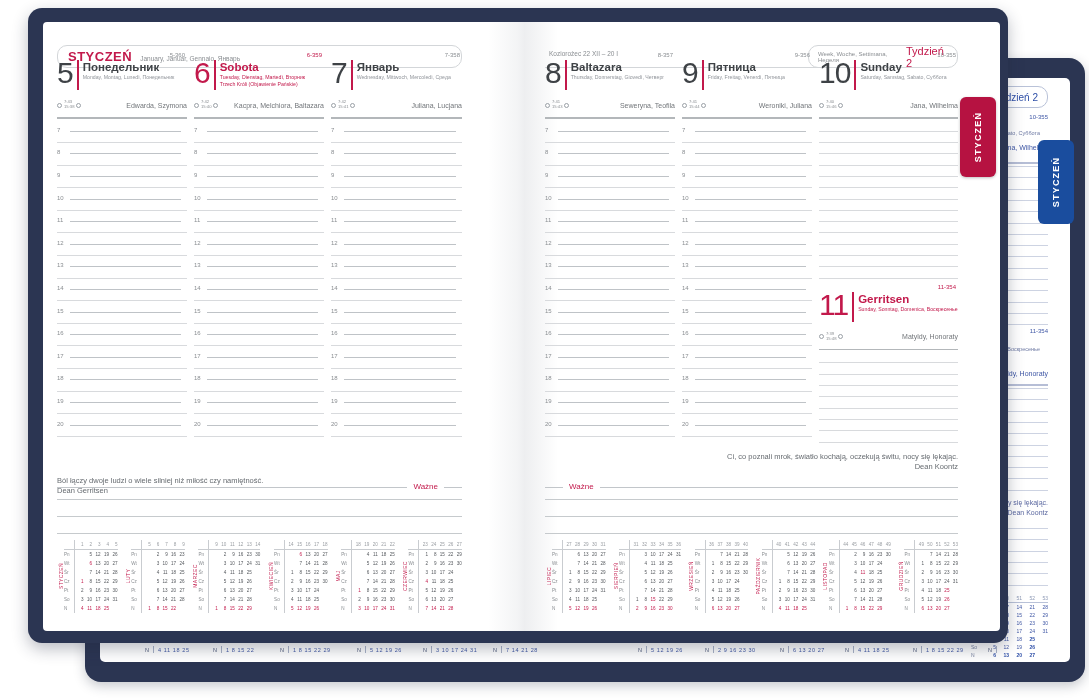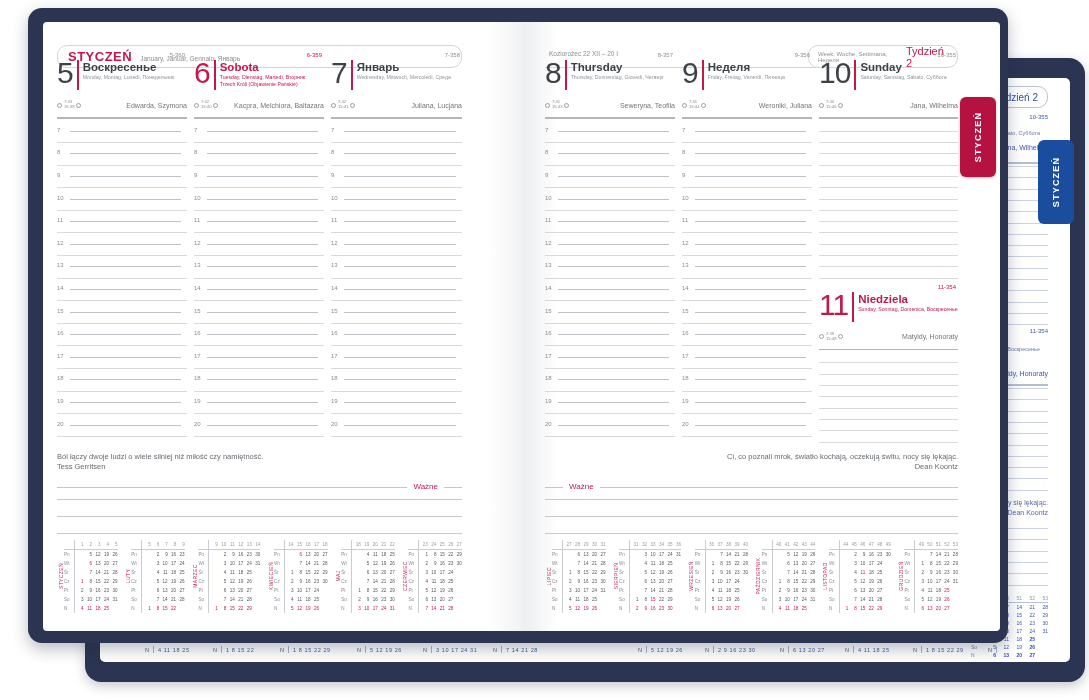--- a/index.html
+++ b/index.html
@@ -79,21 +79,21 @@
   .names{font-size:7px;color:#72767a;white-space:nowrap;}
   .head-rule{height:1.5px;background:#b3b7ba;margin-top:3px;}
   .grid{margin-top:3px;}
   .hrow{height:11.3px;position:relative;}
   .hrow .hline{position:absolute;bottom:1px;left:13px;right:6px;height:1px;background:var(--line);}
   .hrow.halfrow .hline{left:0;right:0;background:var(--ltline);}
   .hnum{position:absolute;left:0;bottom:0;font-size:6px;line-height:6px;color:var(--gray);}
   .sunday-head{margin-top:4px;}
   
   .quote{position:absolute;top:430px;font-size:7.5px;color:#666b70;line-height:10px;}
-  .quote.qleft{left:14px;}
+  .quote.qleft{left:14px;margin-top:24px;}
   .quote.qright{left:502px;width:413px;text-align:right;}
   .wazne-row{position:absolute;top:461px;display:flex;align-items:center;gap:6px;}
   .wazne-row .wline{height:1px;background:#c2c6ca;}
   .wazne-row .flex1{flex:1;}
   .wazne-row .short{width:18px;}
   .wazne-row .wtxt{font-size:8px;color:var(--red);line-height:8px;}
   .wz-left{left:14px;width:405px;}
   .wz-right{left:502px;width:413px;}
   .xline{position:absolute;height:1px;background:#c6cacd;}
   .xl-left{left:14px;width:405px;}
@@ -311,21 +311,21 @@
       <div class="hline-under"></div>
       <span class="zodiac">Koziorożec 22 XII – 20 I</span>
       <div class="weekbox">
         <span class="wl">Week, Woche, Settimana, Неделя</span>
         <span class="wk">Tydzień 2</span>
       </div>
     </div>
 
     <div class="quote qleft">
       <div>Ból łączy dwoje ludzi o wiele silniej niż miłość czy namiętność.</div>
-      <div>Tess Gerritsen</div>
+      <div>Dean Gerritsen</div>
     </div>
     <div class="quote qright">
       <div>Ci, co poznali mrok, światło kochają, oczekują świtu, nocy się lękając.</div>
       <div>Dean Koontz</div>
     </div>
 
     <div class="wazne-row wz-left">
       <div class="wline flex1"></div>
       <span class="wtxt">Ważne</span>
       <div class="wline short"></div>
@@ -1216,21 +1216,21 @@
           </div>
         </div>
       </div>
   <div class="daycol" style="left: 14px; width: 130px;">
         <div class="day-head">
           <span class="doy">5-360</span>
           <div class="day-title">
             <span class="big-num">5</span>
             <span class="vbar"></span>
             <div class="nm">
-              <div class="day-name">Воскресенье</div>
+              <div class="day-name">Понедельник</div>
               <div class="day-langs">Monday, Montag, Lunedì, Понедельник</div>
             </div>
           </div>
         </div>
         <div class="sun-row">
           <div class="sun-times">
             <span class="circ"></span>
             <span class="times">
               <div>7:43</div>
               <div>15:38</div>
@@ -1592,21 +1592,21 @@
           </div>
         </div>
       </div>
       <div class="daycol" style="left: 502px; width: 130px;">
         <div class="day-head">
           <span class="doy">8-357</span>
           <div class="day-title">
             <span class="big-num">8</span>
             <span class="vbar"></span>
             <div class="nm">
-              <div class="day-name">Thursday</div>
+              <div class="day-name">Baltazara</div>
               <div class="day-langs">Thursday, Donnerstag, Giovedì, Четверг</div>
             </div>
           </div>
         </div>
         <div class="sun-row">
           <div class="sun-times">
             <span class="circ"></span>
             <span class="times">
               <div>7:41</div>
               <div>15:43</div>
@@ -1717,21 +1717,21 @@
           </div>
         </div>
       </div>
       <div class="daycol" style="left: 639px; width: 130px;">
         <div class="day-head">
           <span class="doy">9-356</span>
           <div class="day-title">
             <span class="big-num">9</span>
             <span class="vbar"></span>
             <div class="nm">
-              <div class="day-name">Неделя</div>
+              <div class="day-name">Пятница</div>
               <div class="day-langs">Friday, Freitag, Venerdì, Пятница</div>
             </div>
           </div>
         </div>
         <div class="sun-row">
           <div class="sun-times">
             <span class="circ"></span>
             <span class="times">
               <div>7:41</div>
               <div>15:44</div>
@@ -1909,21 +1909,21 @@
           <div class="hrow halfrow">
             <div class="hline"></div>
           </div>
         </div>
         <div class="day-head red sunday-head">
           <span class="doy">11-354</span>
           <div class="day-title">
             <span class="big-num">11</span>
             <span class="vbar"></span>
             <div class="nm">
-              <div class="day-name">Niedziela</div>
+              <div class="day-name">Gerritsen</div>
               <div class="day-langs">Sunday, Sonntag, Domenica, Воскресенье</div>
             </div>
           </div>
         </div>
         <div class="sun-row">
           <div class="sun-times">
             <span class="circ"></span>
             <span class="times">
               <div>7:39</div>
               <div>15:48</div>

